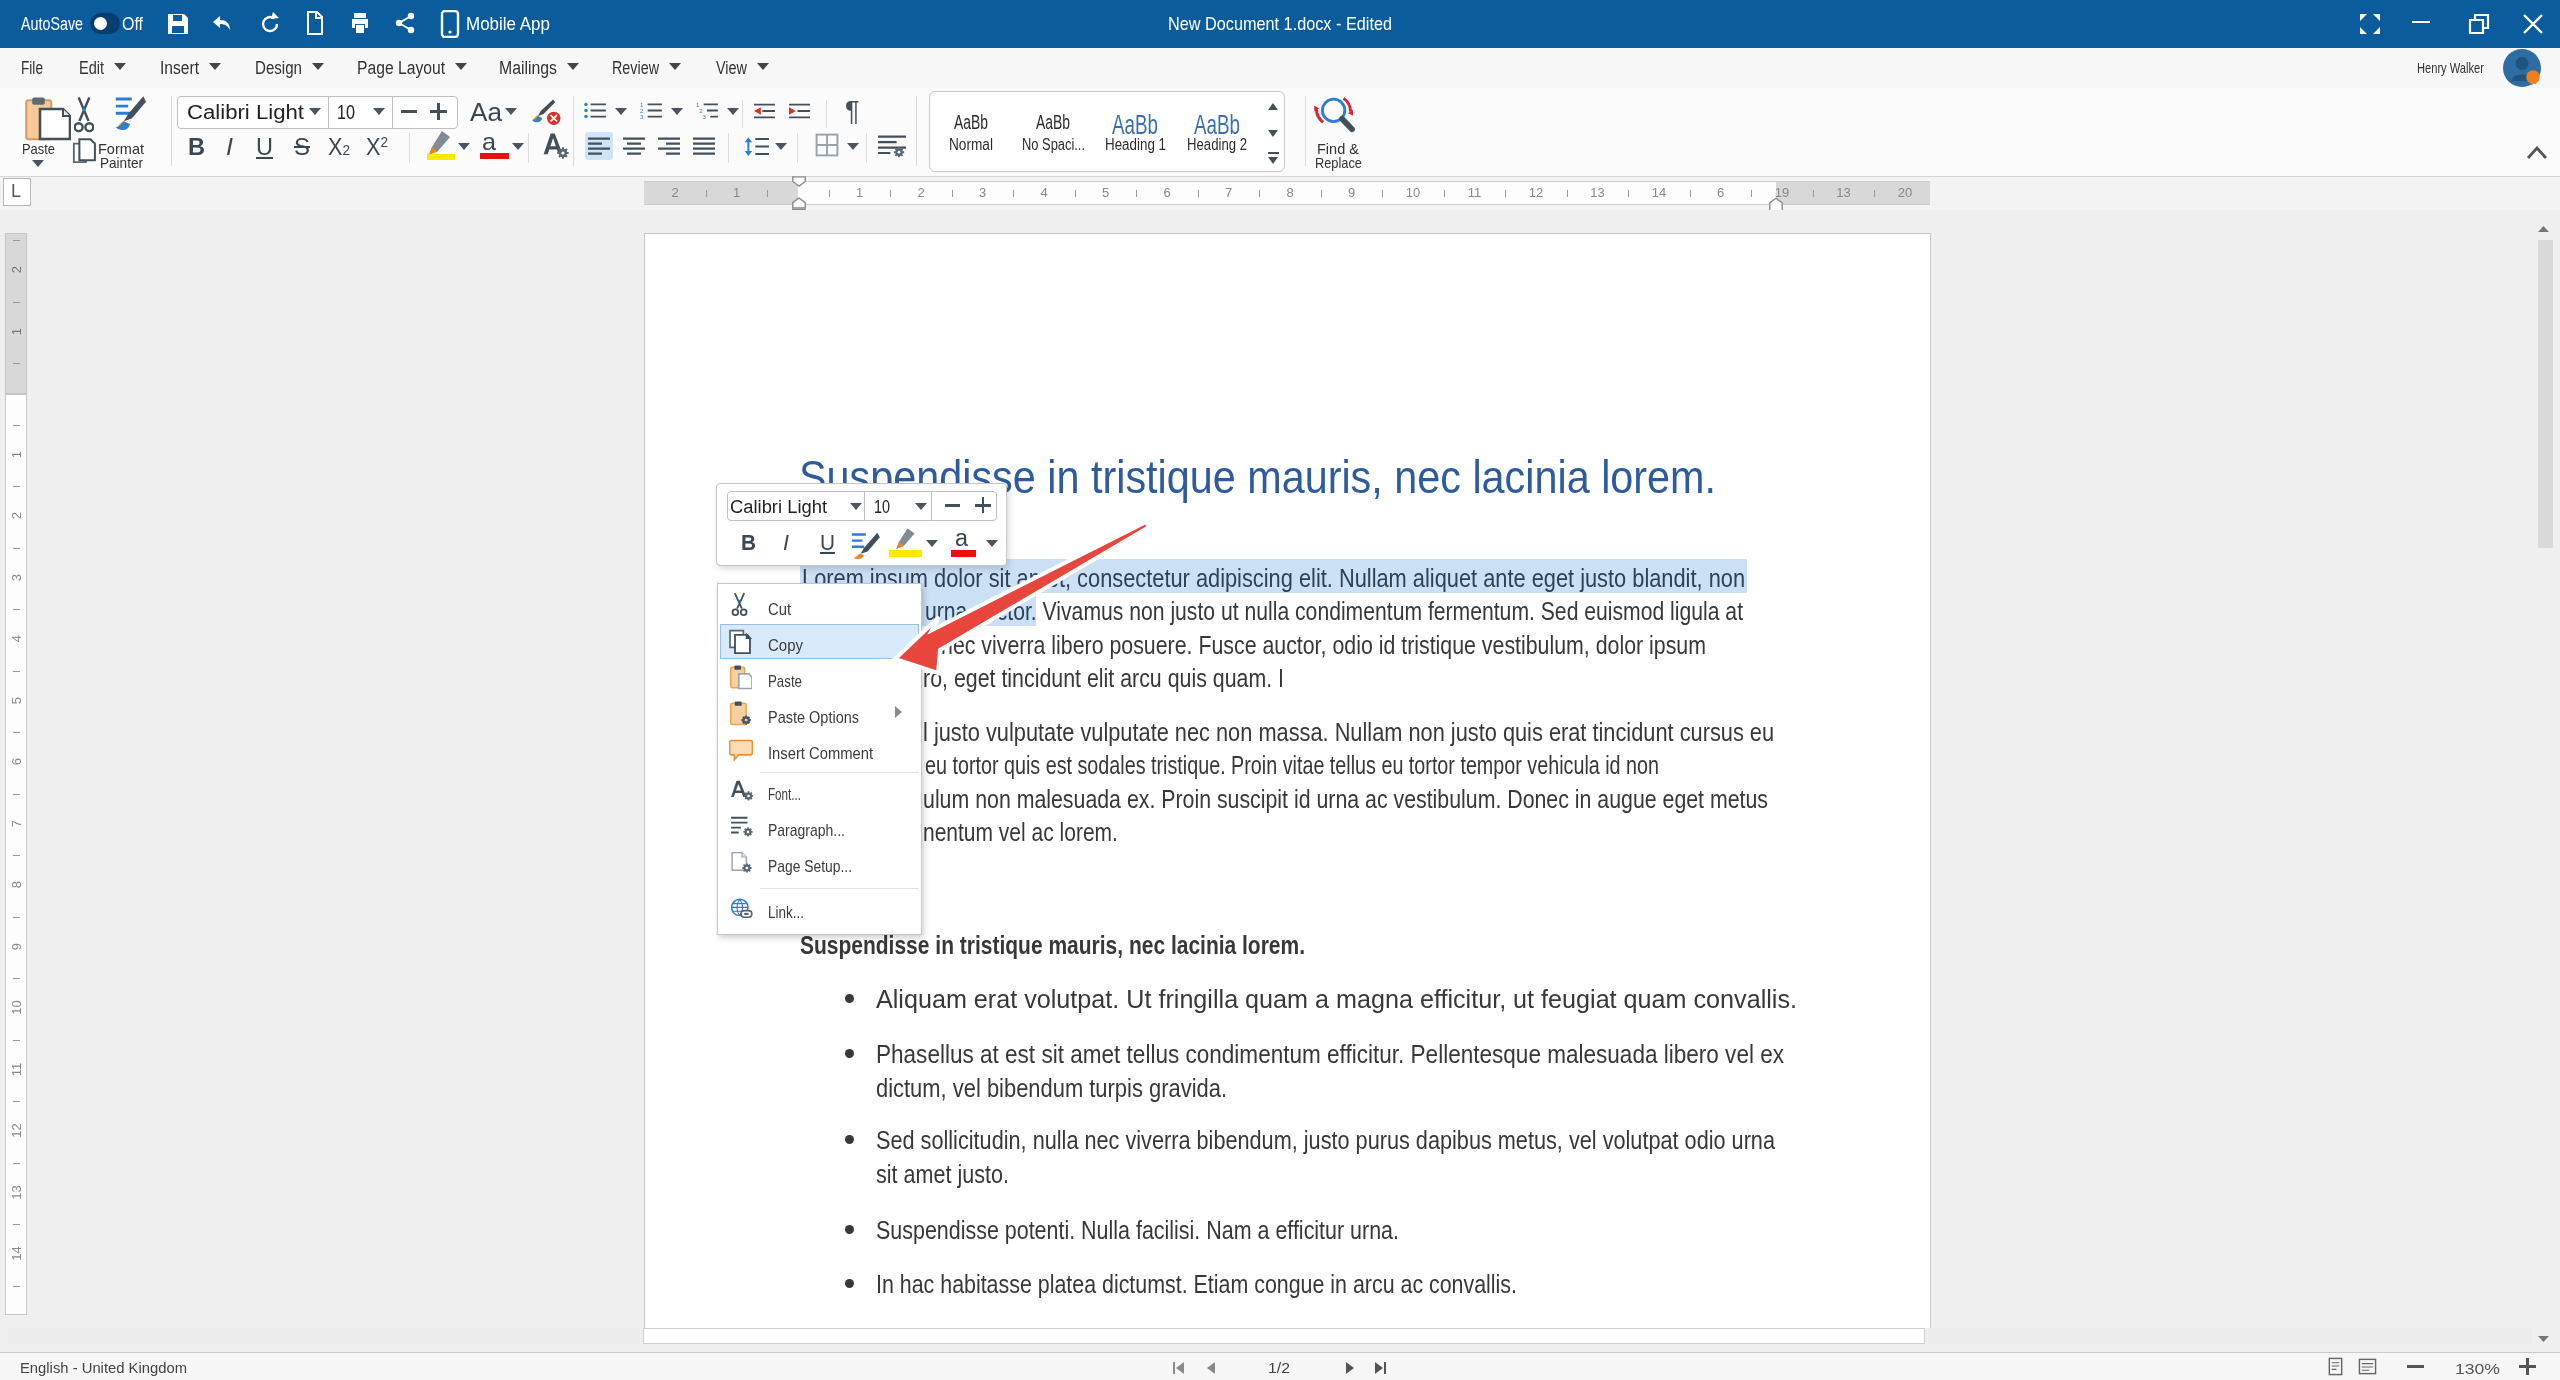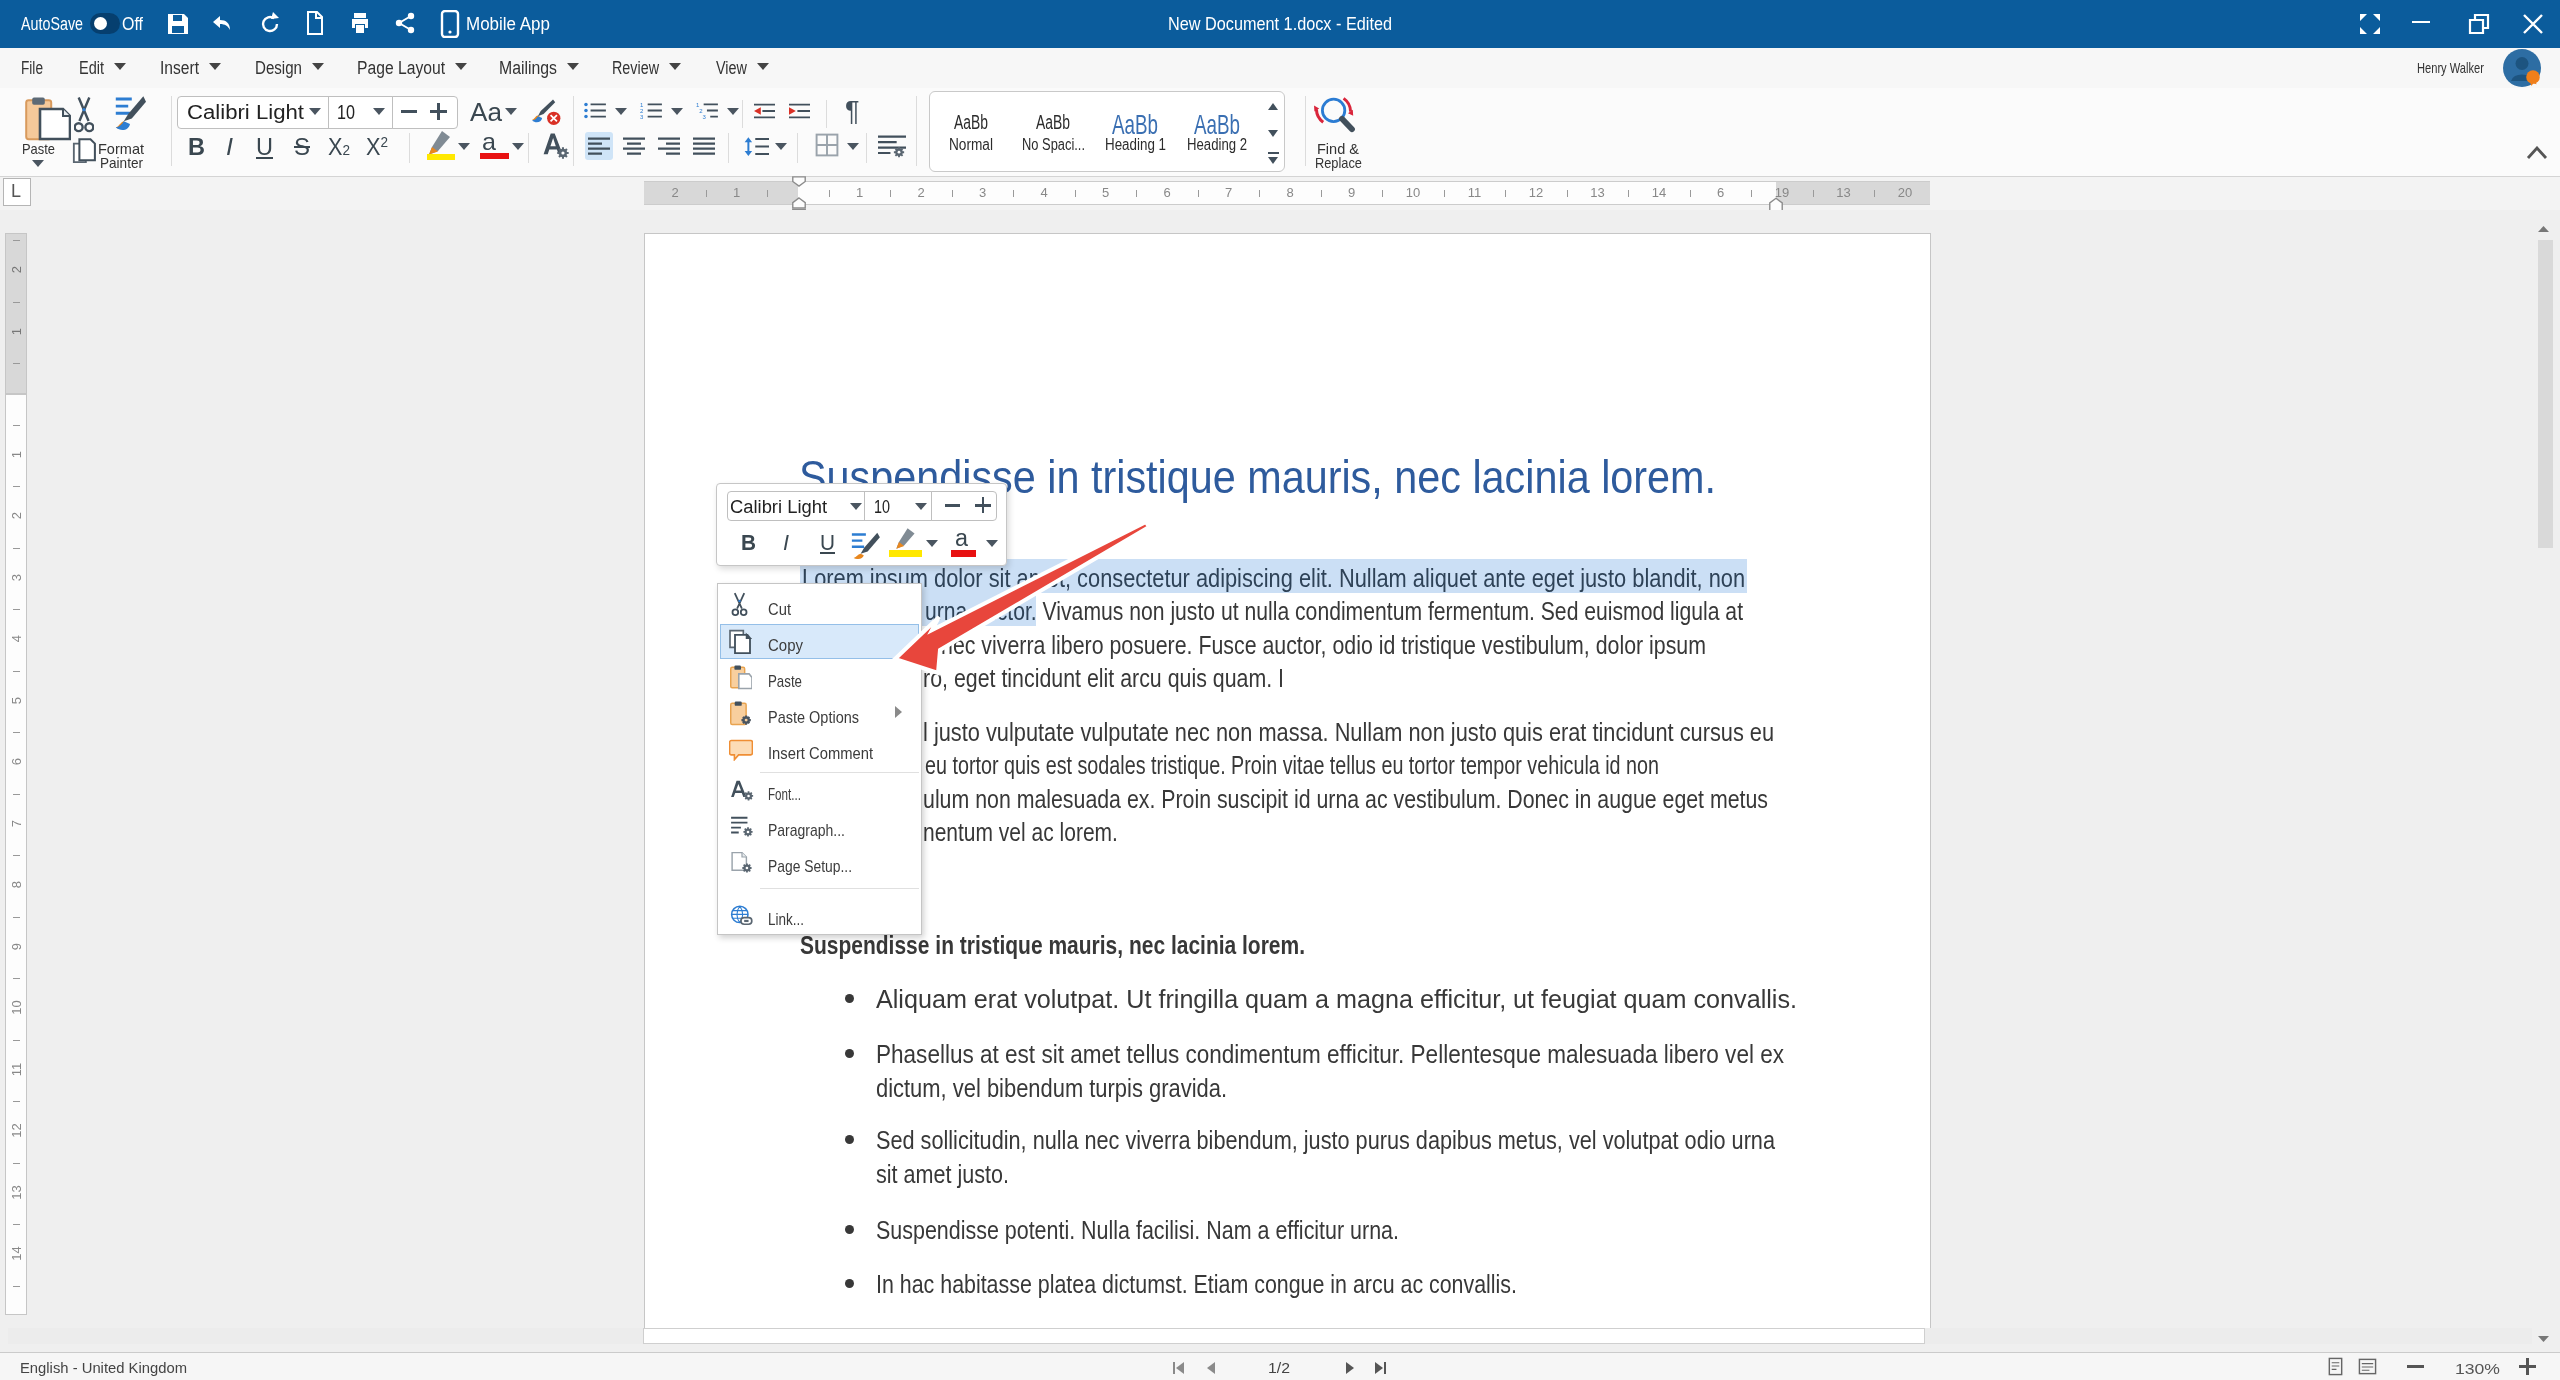--- a/index.html
+++ b/index.html
@@ -546,21 +546,21 @@
         <path d="M1 1h9l4 4v12H1z" fill="#fff" stroke="#9aa3ab" stroke-width="1.3"></path>
         <path d="M10 1v4h4" fill="#e8ecef" stroke="#9aa3ab" stroke-width="1.1"></path>
         <g fill="#5a6671">
           <circle cx="14.5" cy="15" r="3.2"></circle>
           <path d="M14.5 10.8v8.4M10.3 15h8.4M11.5 12l6 6M17.5 12l-6 6" stroke="#5a6671" stroke-width="1.6"></path>
         </g>
         <circle cx="14.5" cy="15" r="1.2" fill="#fff"></circle>
       </svg>
 <div class="lb" id="cm_ps" style="left:50.0px;top:12.0px;font-size:17px;color:#3c3c3c;font-weight:normal;font-style:normal;text-decoration:none;transform:scaleX(0.8153);">Page Setup...</div>
 </div>
-<div class="cmi" style="top:314px;">
+<div class="cmi" style="top:307px;">
       <svg class="ic" viewBox="0 0 22 20" style="left:12px;top:6px;width:24px;height:23px;">
         <circle cx="9" cy="9" r="7.5" fill="none" stroke="#2d7dd2" stroke-width="1.4"></circle>
         <path d="M1.5 9h15M9 1.5a12 12 0 0 1 0 15M9 1.5a12 12 0 0 0 0 15M2.5 5.5h13M2.5 12.5h13" fill="none" stroke="#2d7dd2" stroke-width="1"></path>
         <rect x="10" y="12" width="10" height="6" rx="3" fill="#fff" stroke="#5a6671" stroke-width="1.5"></rect>
         <rect x="13" y="14" width="4" height="2" fill="#5a6671"></rect>
       </svg>
 <div class="lb" id="cm_link" style="left:50.0px;top:12.0px;font-size:17px;color:#3c3c3c;font-weight:normal;font-style:normal;text-decoration:none;transform:scaleX(0.7937);">Link...</div>
 </div>
 <div class="cmsep" style="top:188px;"></div>
     <div class="cmsep" style="top:304px;"></div>

